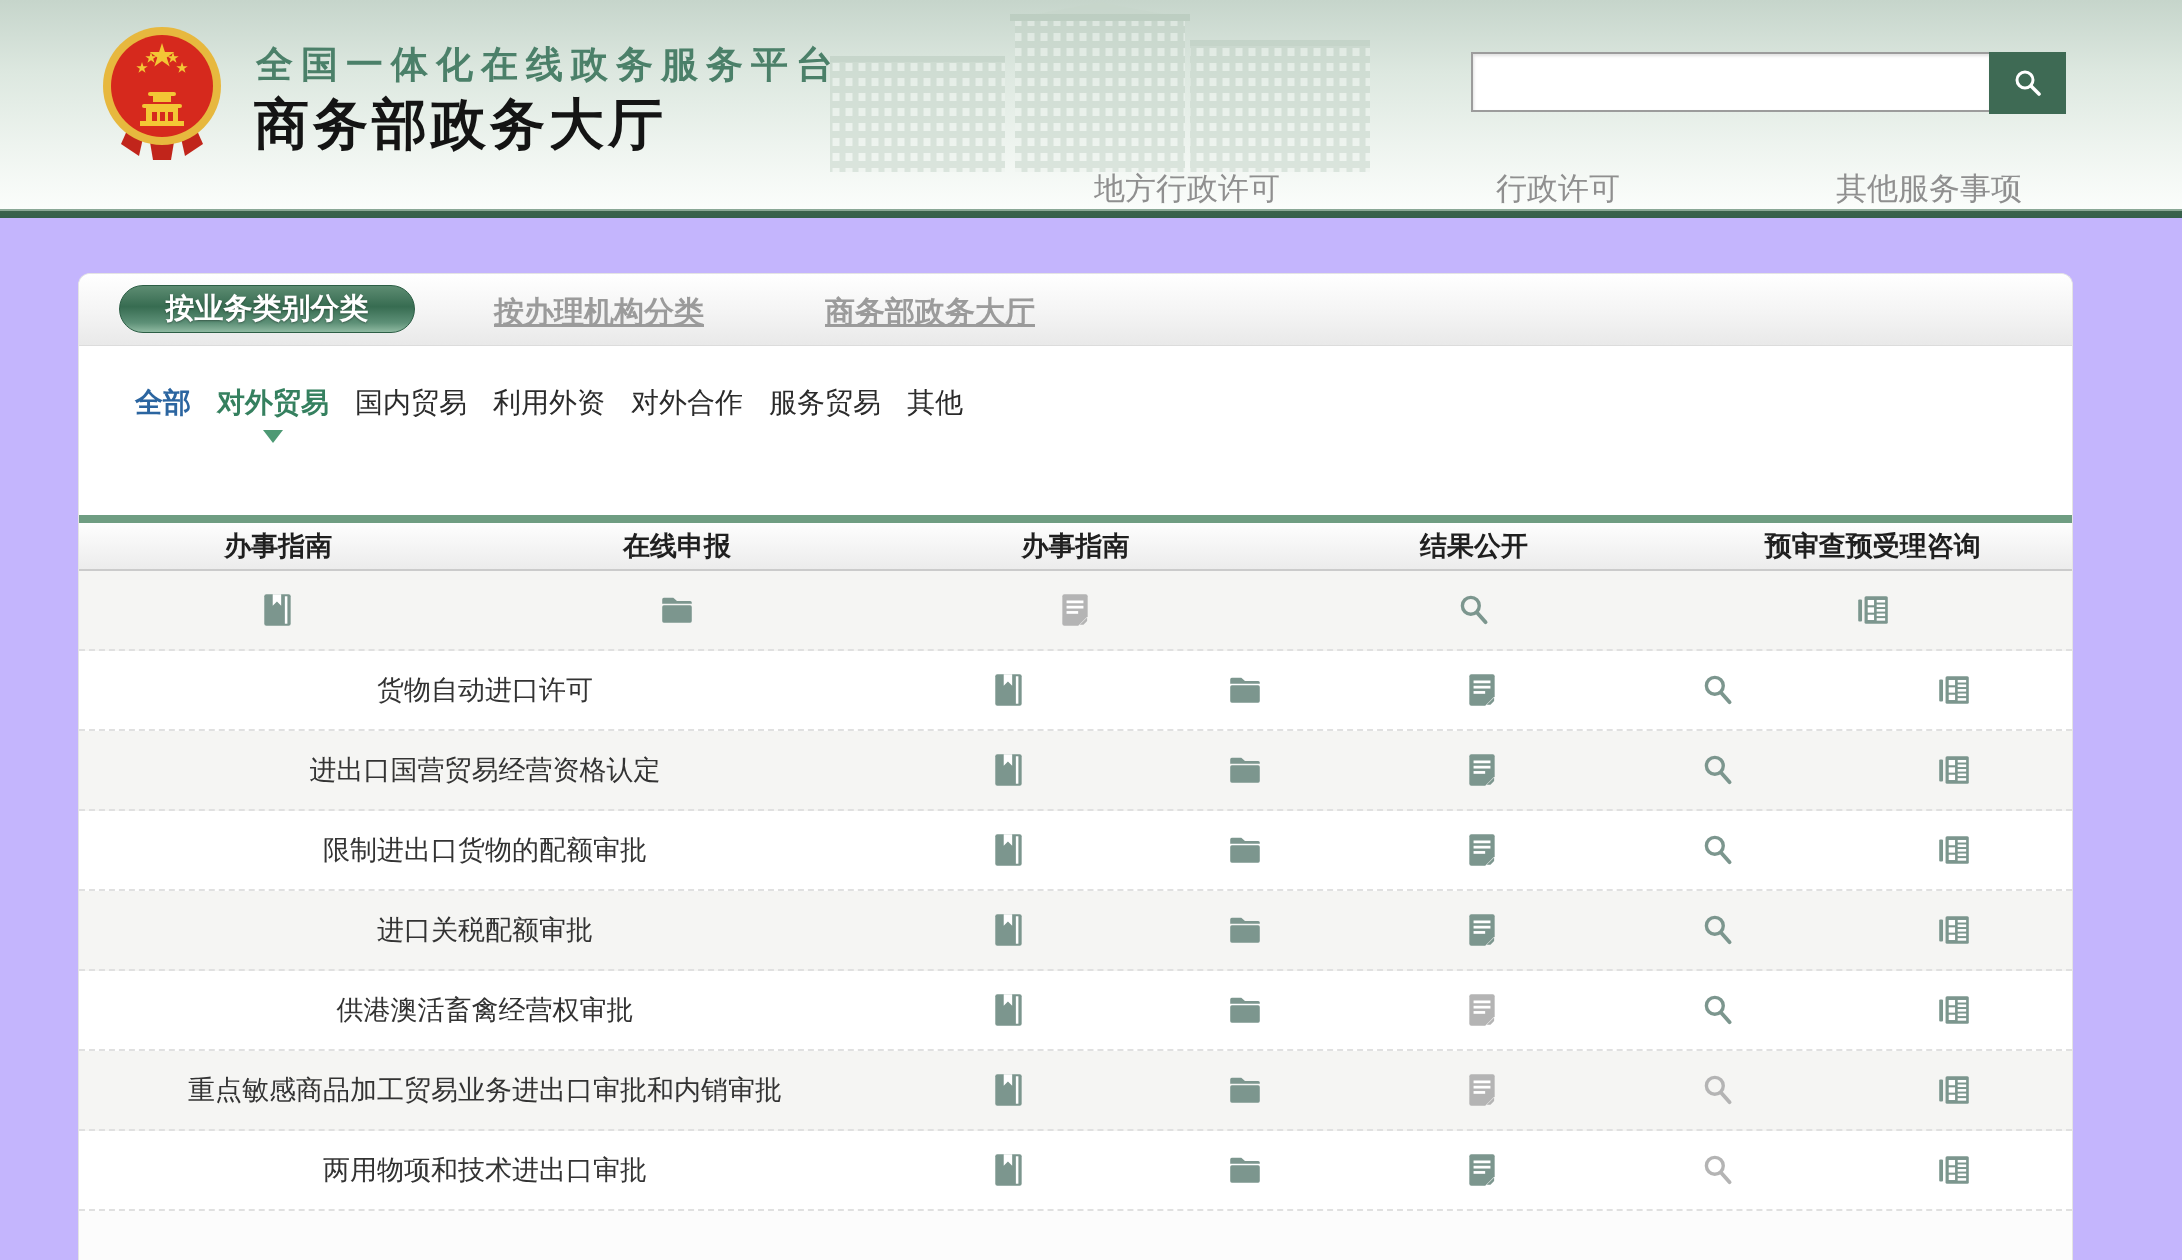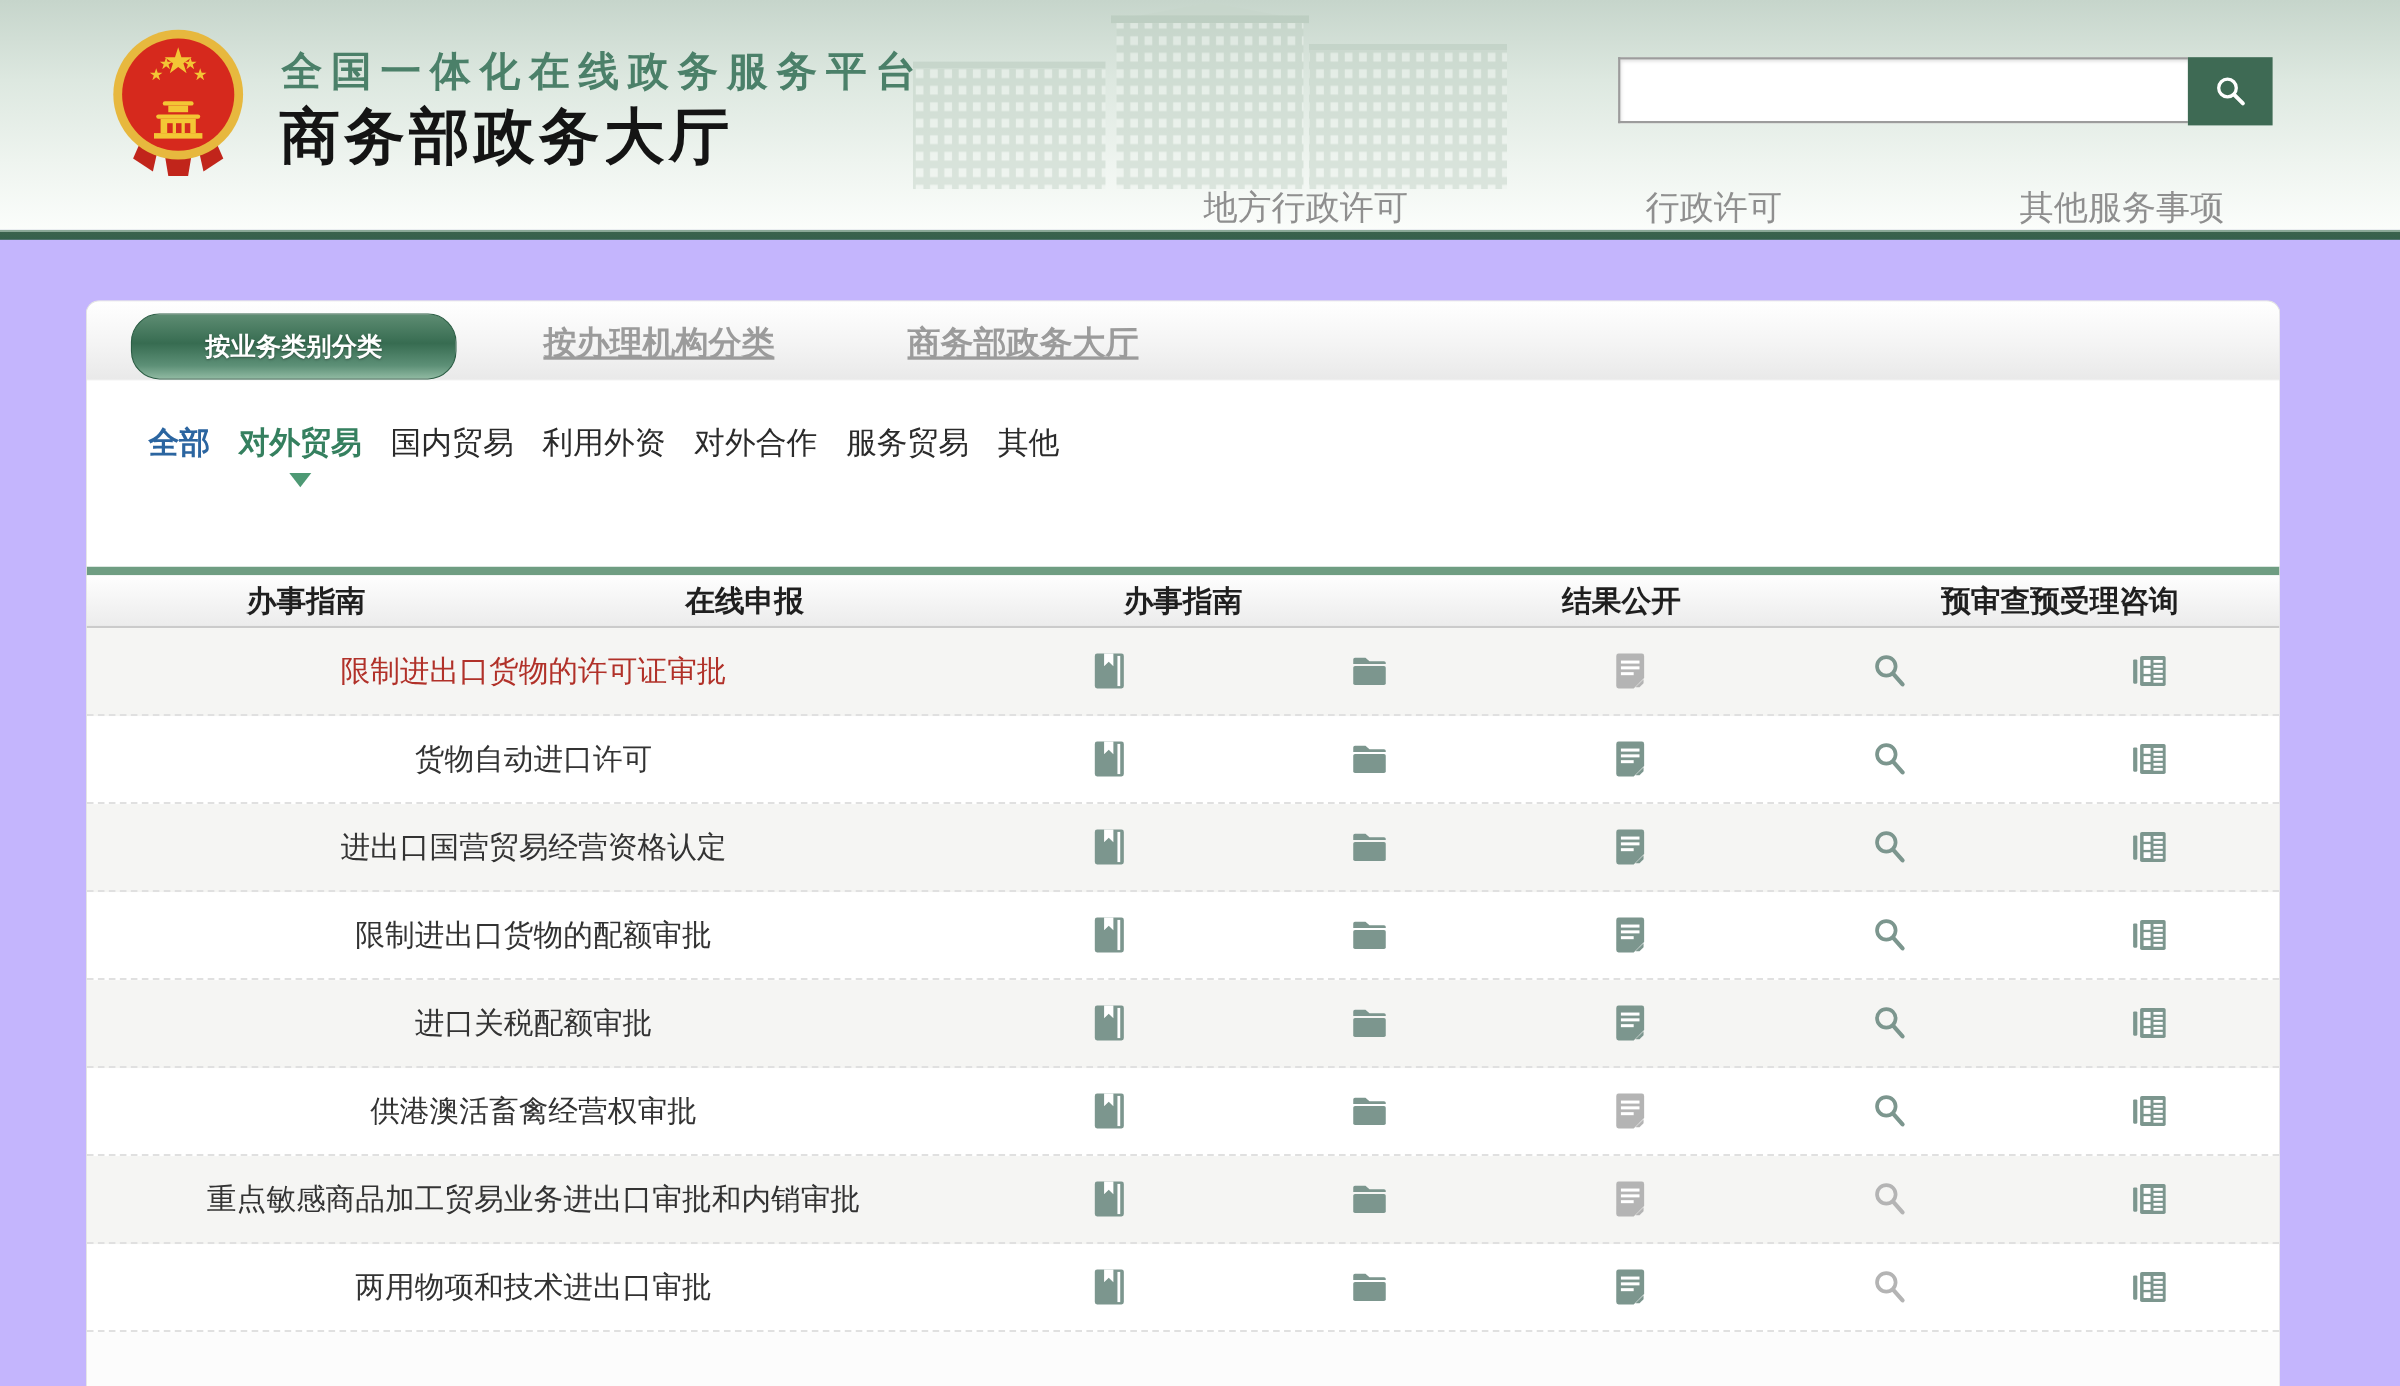--- a/index.html
+++ b/index.html
@@ -24,24 +24,24 @@
     justify-content:space-between;font-size:31px;color:#8f8f8f;}
   .top-nav span{cursor:pointer;white-space:nowrap;}
   .green-bar{position:absolute;left:0;top:209px;width:2182px;height:9px;
     background:linear-gradient(180deg,#8aa896 0%,#8aa896 22%,#3a624c 23%,#35604b 100%);}
 
   
   .panel{position:absolute;left:78px;top:273px;width:1995px;height:987px;background:#fff;
     border:1px solid #e4e4e4;border-bottom:none;border-radius:12px 12px 0 0;box-sizing:border-box;}
   .tab-strip{position:relative;height:71px;background:linear-gradient(180deg,#ffffff 0%,#f4f4f4 55%,#e9e9e9 100%);
     border-bottom:1px solid #dcdcdc;border-radius:12px 12px 0 0;}
-  .tab-pill{position:absolute;left:40px;top:11px;width:296px;height:60px;border-radius:26px;
+  .tab-pill{position:absolute;left:40px;top:11px;width:296px;height:48px;border-radius:26px;
     background:linear-gradient(180deg,#5d8c72 0%,#376c51 45%,#5d9077 80%,#8fb9a1 100%);
     border:1px solid #2c5e45;box-sizing:border-box;
-    display:flex;align-items:center;justify-content:center;color:#fff;font-size:23px;font-weight:bold;
+    display:flex;align-items:center;justify-content:center;color:#fff;font-size:29px;font-weight:bold;
     text-shadow:0 1px 2px rgba(0,0,0,.35);cursor:pointer;}
   .tab-plain{position:absolute;top:18px;width:300px;text-align:center;font-size:30px;font-weight:bold;
     color:#9b9b9b;cursor:pointer;text-decoration:underline;}
   .tab-agency{left:370px;}
   .tab-target{left:701px;}
 
   .category-row{position:relative;height:169px;background:#fff;display:flex;gap:26px;
     padding:38px 0 0 56px;box-sizing:border-box;font-size:28px;align-items:flex-start;}
   .category-row span{cursor:pointer;white-space:nowrap;}
   .cat-all{color:#2b65a0;font-weight:bold;}
@@ -159,23 +159,20 @@
     <div class="thead">
       <div class="cell icon-cell">办事指南</div>
       <div class="cell icon-cell">在线申报</div>
       <div class="cell icon-cell">办事指南</div>
       <div class="cell icon-cell">结果公开</div>
       <div class="cell icon-cell">预审查预受理咨询</div>
     </div>
 
     <div>
   <div class="trow odd">
-    <div class="cell name">
-      <span class="item-name red">限制进出口货物的许可证审批</span>
-    </div>
     <div class="cell icon-cell">
       <span class="icon green">
         <svg width="38" height="38" viewBox="0 0 36 36">
           <rect x="5" y="3" width="25" height="30" rx="2" fill="currentColor"></rect>
           <rect x="24.5" y="5" width="2.4" height="26" fill="#ffffff"></rect>
           <path d="M13 3 h8 v11 l-4 -4 l-4 4 z" fill="#ffffff"></path>
         </svg>
       </span>
     </div>
     <div class="cell icon-cell">

